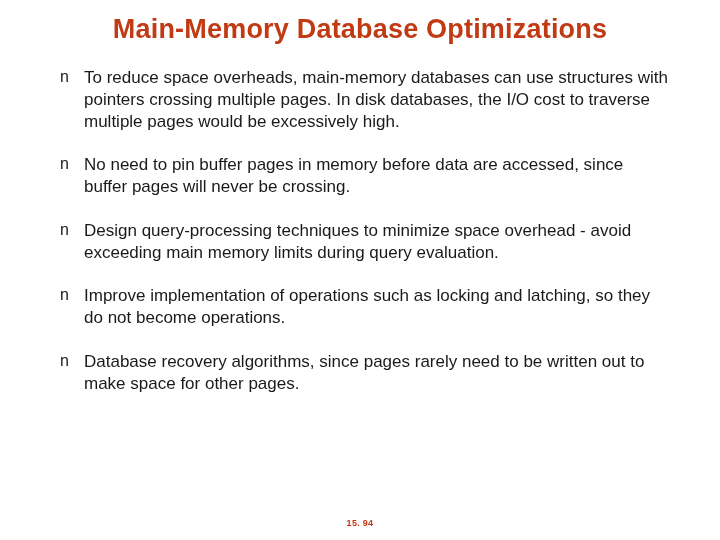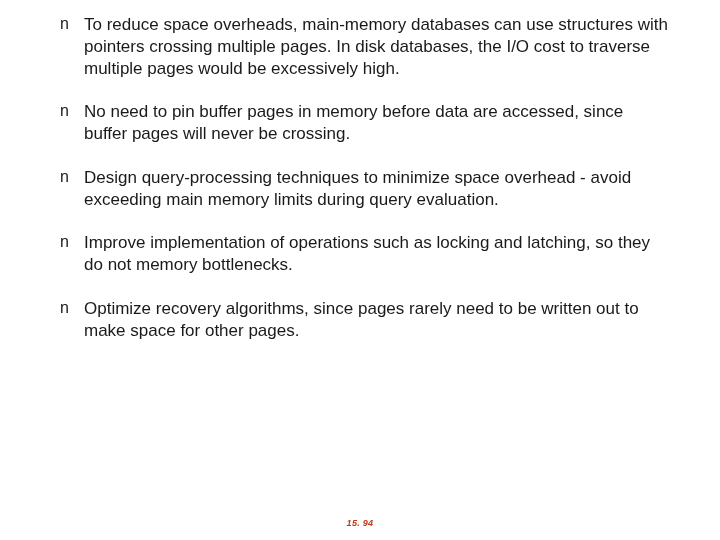--- a/index.html
+++ b/index.html
@@ -51,45 +51,45 @@
   .pagenum {
     position: absolute;
     bottom: 12px;
     left: 0;
     right: 0;
     text-align: center;
     color: #c03a14;
     font-size: 9px;
     font-weight: 600;
     letter-spacing: 0.3px;
-    font-style: italic;
   }
 </style>
 </head>
 <body>
 
 <div class="slide">
+  <h1 class="title">Main-Memory Database Optimizations</h1>
 
   <ul class="bullets">
     <li>
       <span class="bullet-marker">n</span>
       <span class="bullet-text">To reduce space overheads, main-memory databases can use structures with pointers crossing multiple pages. In disk databases, the I/O cost to traverse multiple pages would be excessively high.</span>
     </li>
     <li>
       <span class="bullet-marker">n</span>
       <span class="bullet-text">No need to pin buffer pages in memory before data are accessed, since buffer pages will never be crossing.</span>
     </li>
     <li>
       <span class="bullet-marker">n</span>
       <span class="bullet-text">Design query-processing techniques to minimize space overhead - avoid exceeding main memory limits during query evaluation.</span>
     </li>
     <li>
       <span class="bullet-marker">n</span>
-      <span class="bullet-text">Improve implementation of operations such as locking and latching, so they do not memory bottlenecks.</span>
+      <span class="bullet-text">Improve implementation of operations such as locking and latching, so they do not become operations.</span>
     </li>
     <li>
       <span class="bullet-marker">n</span>
-      <span class="bullet-text">Optimize recovery algorithms, since pages rarely need to be written out to make space for other pages.</span>
+      <span class="bullet-text">Database recovery algorithms, since pages rarely need to be written out to make space for other pages.</span>
     </li>
   </ul>
 
   <div class="pagenum">15. 94</div>
 </div>
 
 </body></html>

